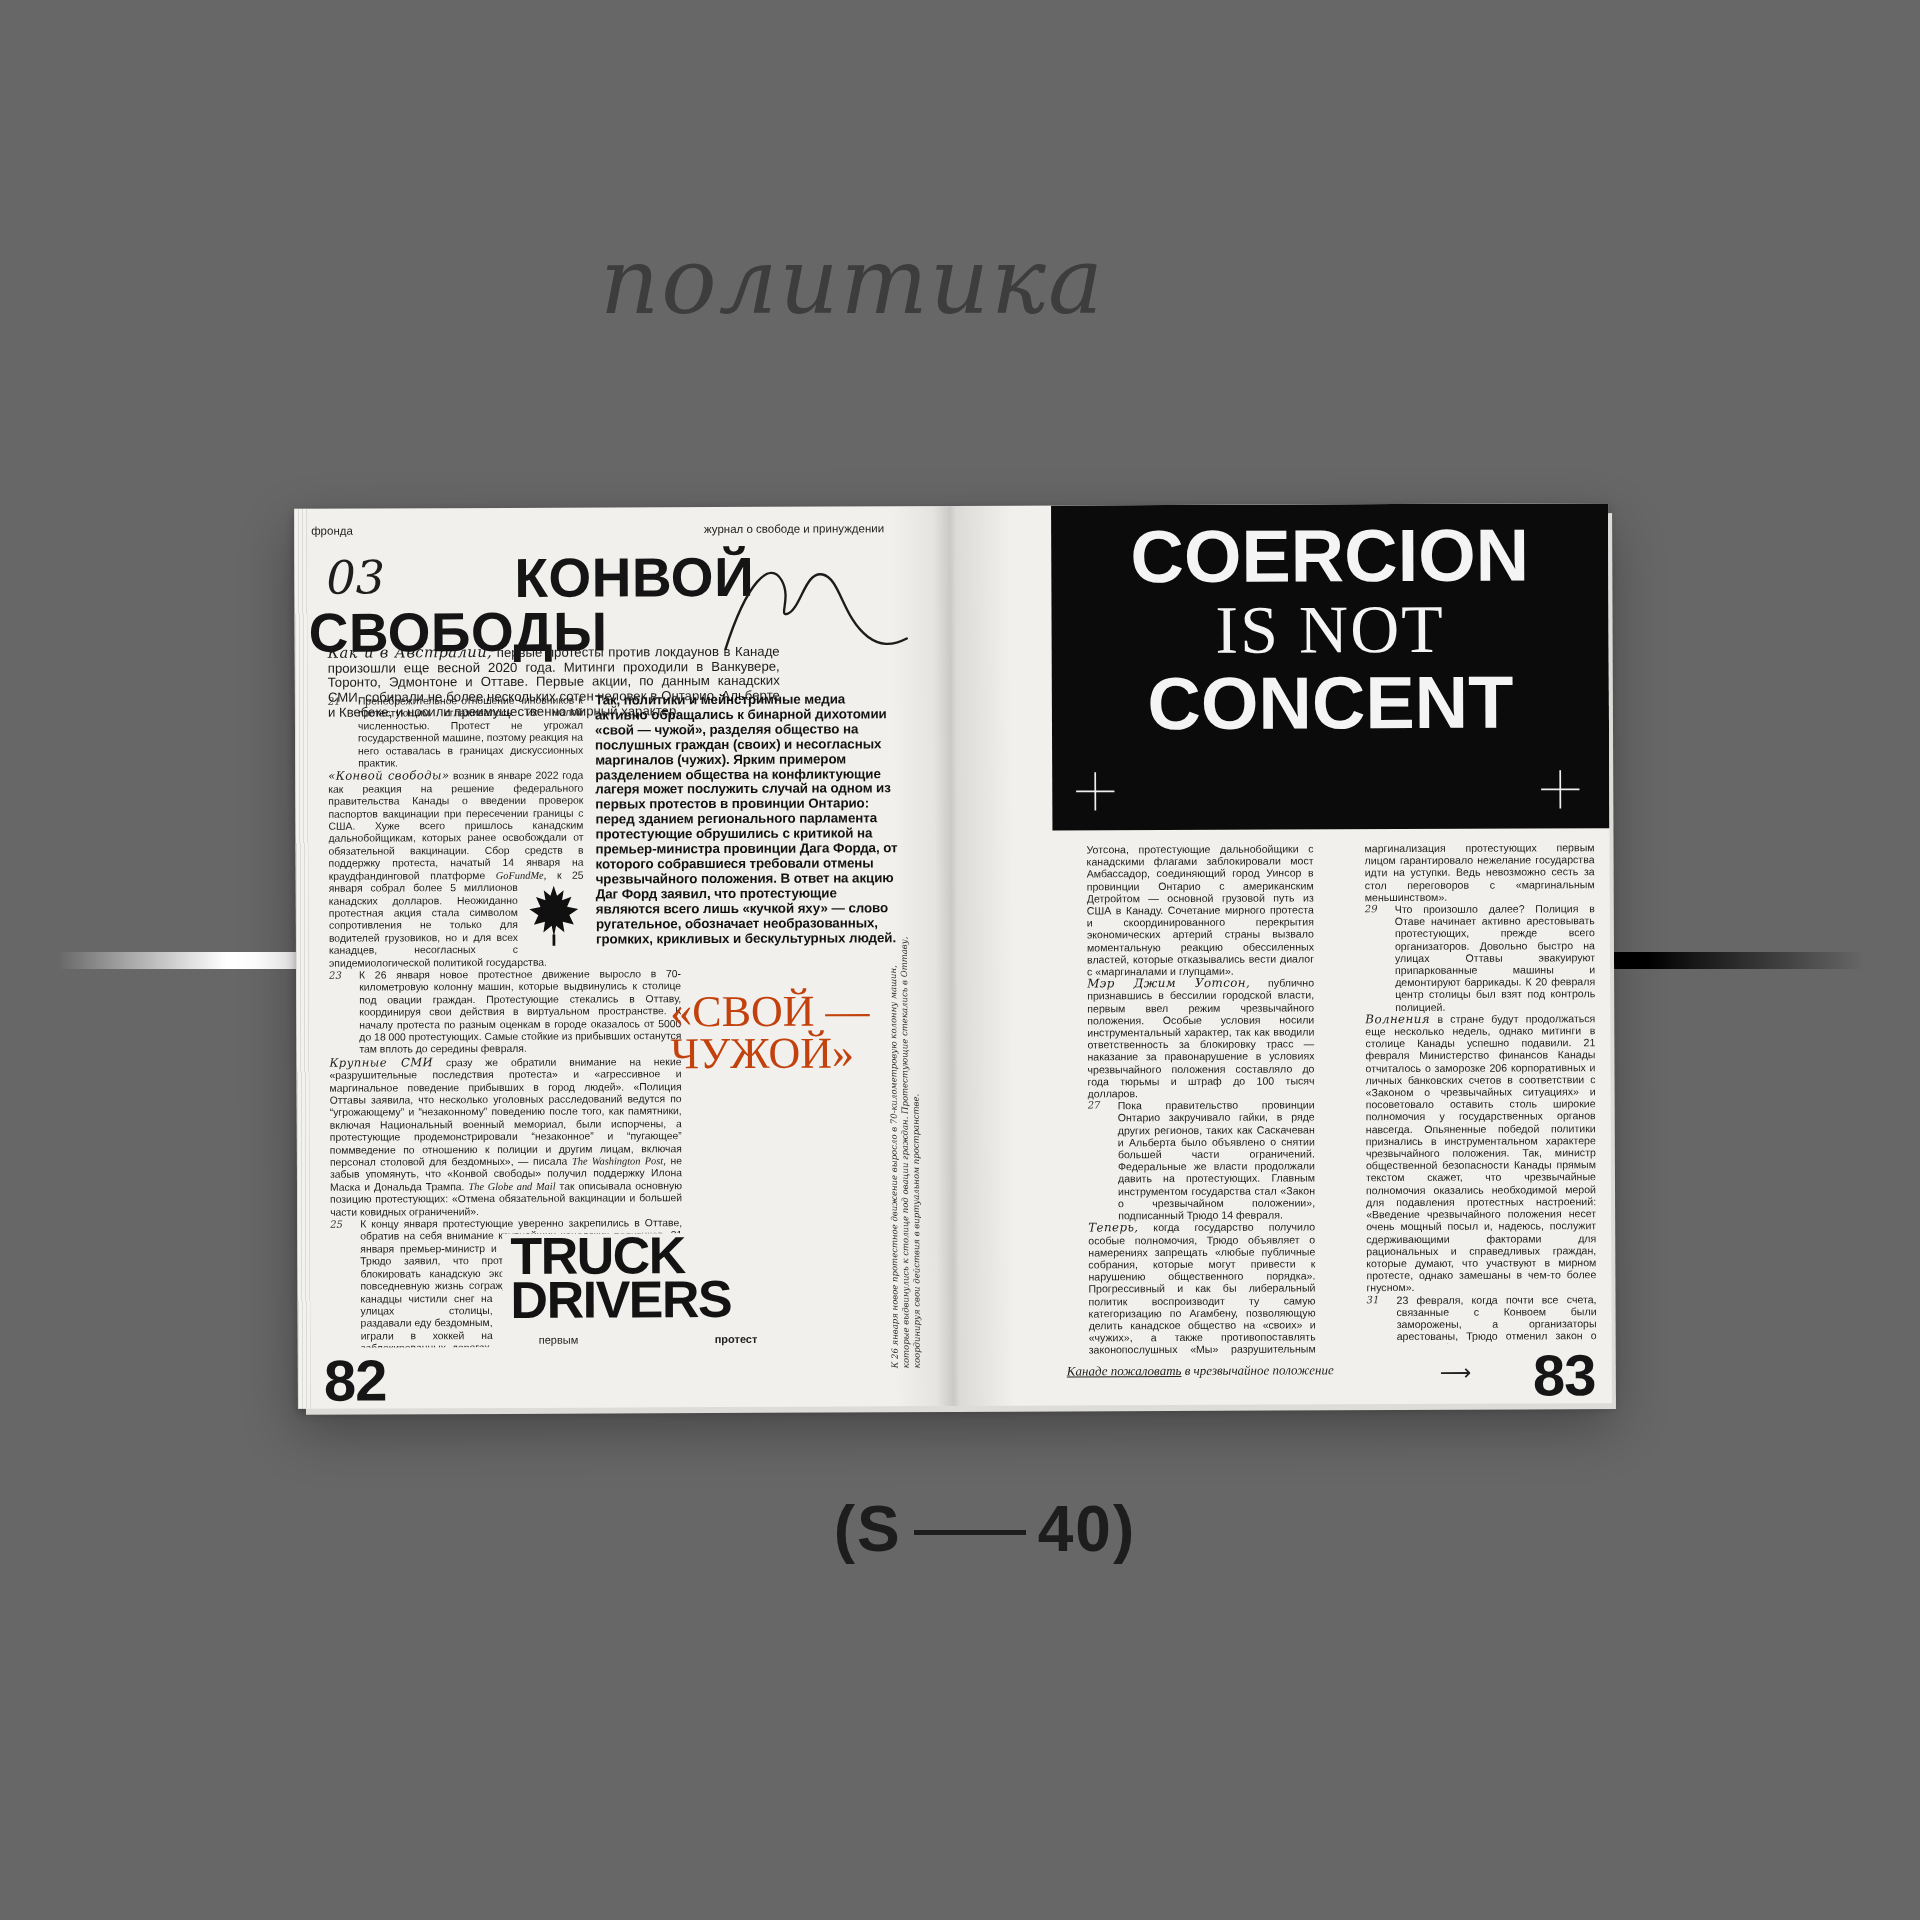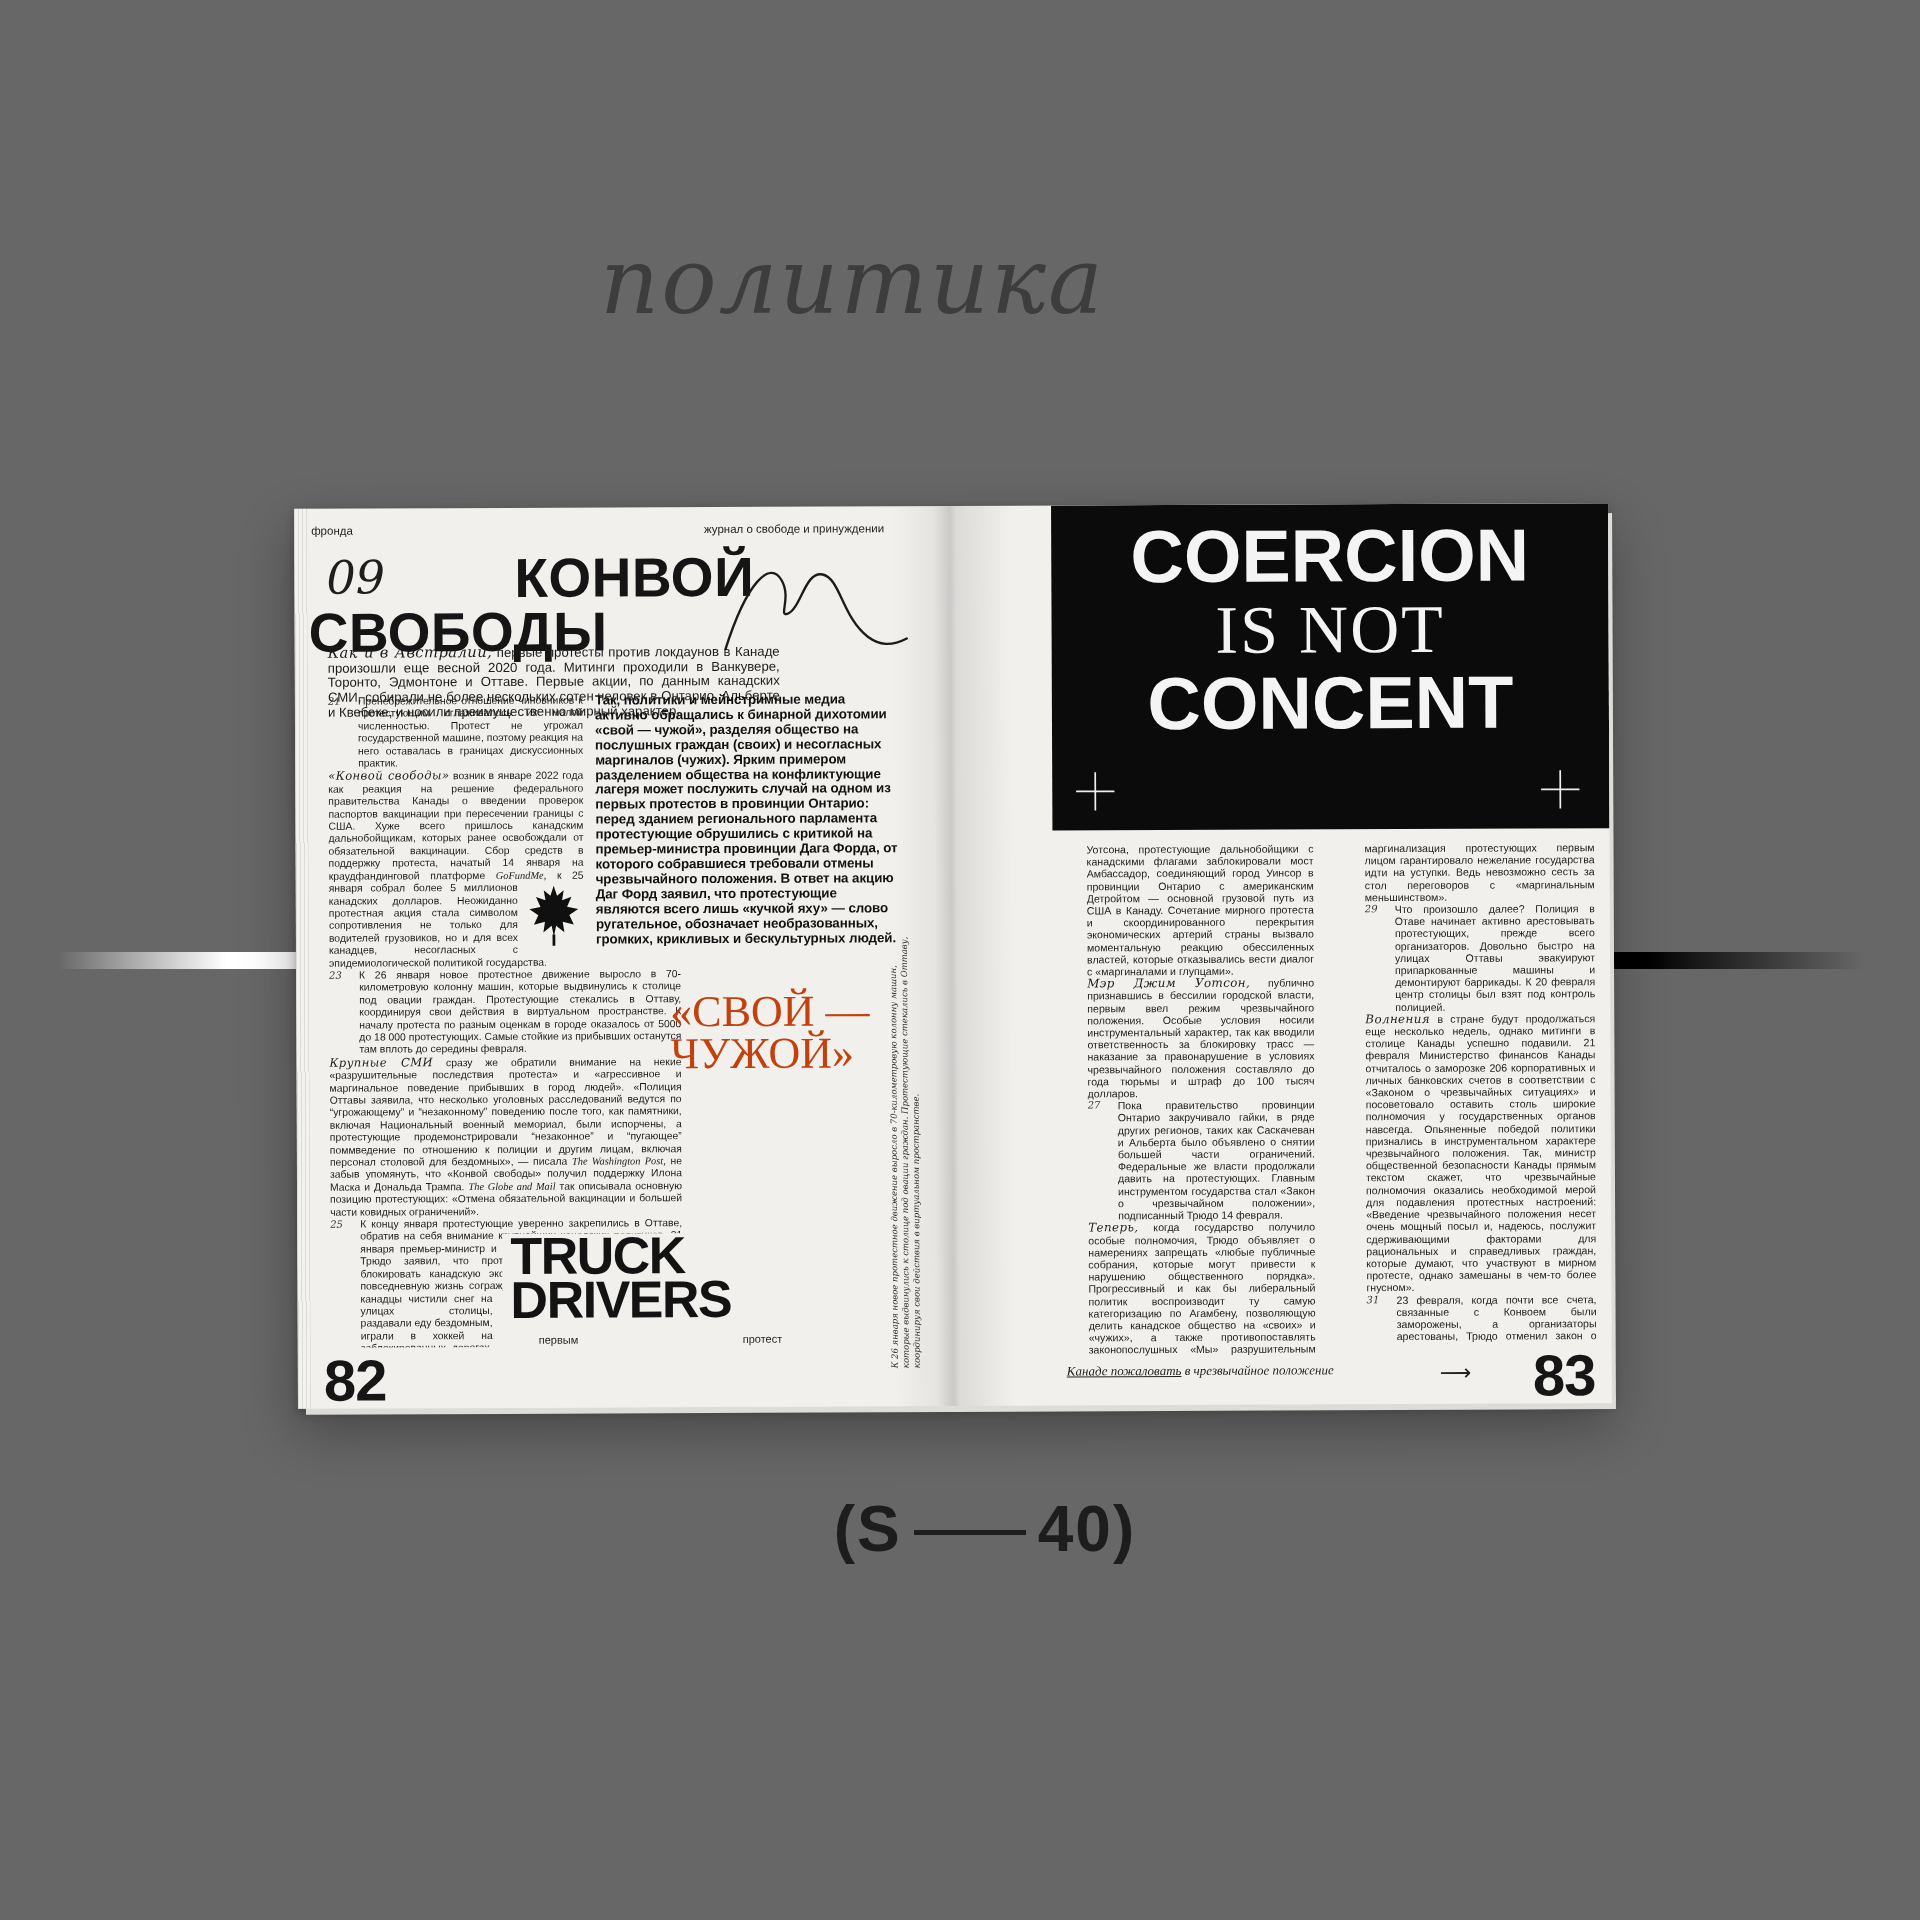--- a/index.html
+++ b/index.html
@@ -50,21 +50,21 @@
      font-weight:700;letter-spacing:-.1px;color:#121212;text-align:left;}
   .pullquote{position:absolute;left:374px;top:484px;width:222px;
      font-family:"Liberation Serif",serif;font-size:44px;line-height:42px;color:#c2410c;}
   .vcaption{position:absolute;left:592px;top:428px;width:50px;height:434px;
      writing-mode:vertical-rl;transform:rotate(180deg);
      font-family:"DejaVu Serif",serif;font-style:italic;font-size:8.5px;line-height:11px;color:#2e2e2e;}
   .display-block{position:absolute;left:205px;top:726px;width:382px;height:174px;background:#f1f0ed;z-index:4;}
   .display-line{font-size:52px;line-height:44px;font-weight:700;letter-spacing:-1.5px;color:#131313;padding-left:8px;}
   .display-subs{position:relative;margin-top:12px;font-size:11px;color:#222;height:14px;}
   .sub-left{position:absolute;left:36px;}
-  .sub-right{position:absolute;left:240px;}
+  .sub-right{position:absolute;left:212px;font-weight:bold;}
   .pagenum{position:absolute;font-size:58px;font-weight:700;letter-spacing:-1px;color:#161616;}
   .pn-82{left:26px;top:838px;}
   .pn-83{left:578px;top:838px;}
   
   .banner{position:absolute;left:100px;top:0;width:557px;height:325px;background:#0b0b0b;
      text-align:center;color:#f4f4f4;z-index:2;}
   .banner-l1{font-size:74px;font-weight:700;letter-spacing:0;line-height:76px;margin-top:14px;}
   .banner-l2{font-family:"Liberation Serif",serif;font-size:68px;font-weight:400;line-height:70px;letter-spacing:2px;}
   .banner-l3{font-size:74px;font-weight:700;line-height:78px;}
   .cross{position:absolute;bottom:16px;width:46px;height:46px;}
@@ -89,21 +89,21 @@
   <div class="stripe-left"></div>
   <div class="stripe-right"></div>
 
   <div class="spread">
 
     <div class="page page-left">
       <div class="stack-edge"></div>
       <div class="hdr hdr-left">фронда</div>
       <div class="hdr hdr-right">журнал о свободе и принуждении</div>
 
-      <div class="kicker">09</div>
+      <div class="kicker">03</div>
       <div class="title-top">КОНВОЙ</div>
       <div class="title-bottom">СВОБОДЫ</div>
 
       <svg class="squiggle" viewBox="0 0 200 120" fill="none">
         <path d="M6 98 C 28 30 52 6 64 28 C 74 46 60 66 70 62 C 84 56 88 18 106 22 C 124 26 126 66 152 86 C 164 95 176 96 192 88" stroke="#1c1c1c" stroke-width="2.4" stroke-linecap="round"></path>
       </svg>
 
       <p class="intro"><span class="lead-script">Как и в Австралии,</span><span> первые протесты против локдаунов в Канаде произошли еще весной 2020 года. Митинги проходили в Ванкувере, Торонто, Эдмонтоне и Оттаве. Первые акции, по данным канадских СМИ, собирали не более нескольких сотен человек в Онтарио, Альберте и Квебеке, и носили преимущественно мирный характер.</span></p>
 
       <div class="textflow">

